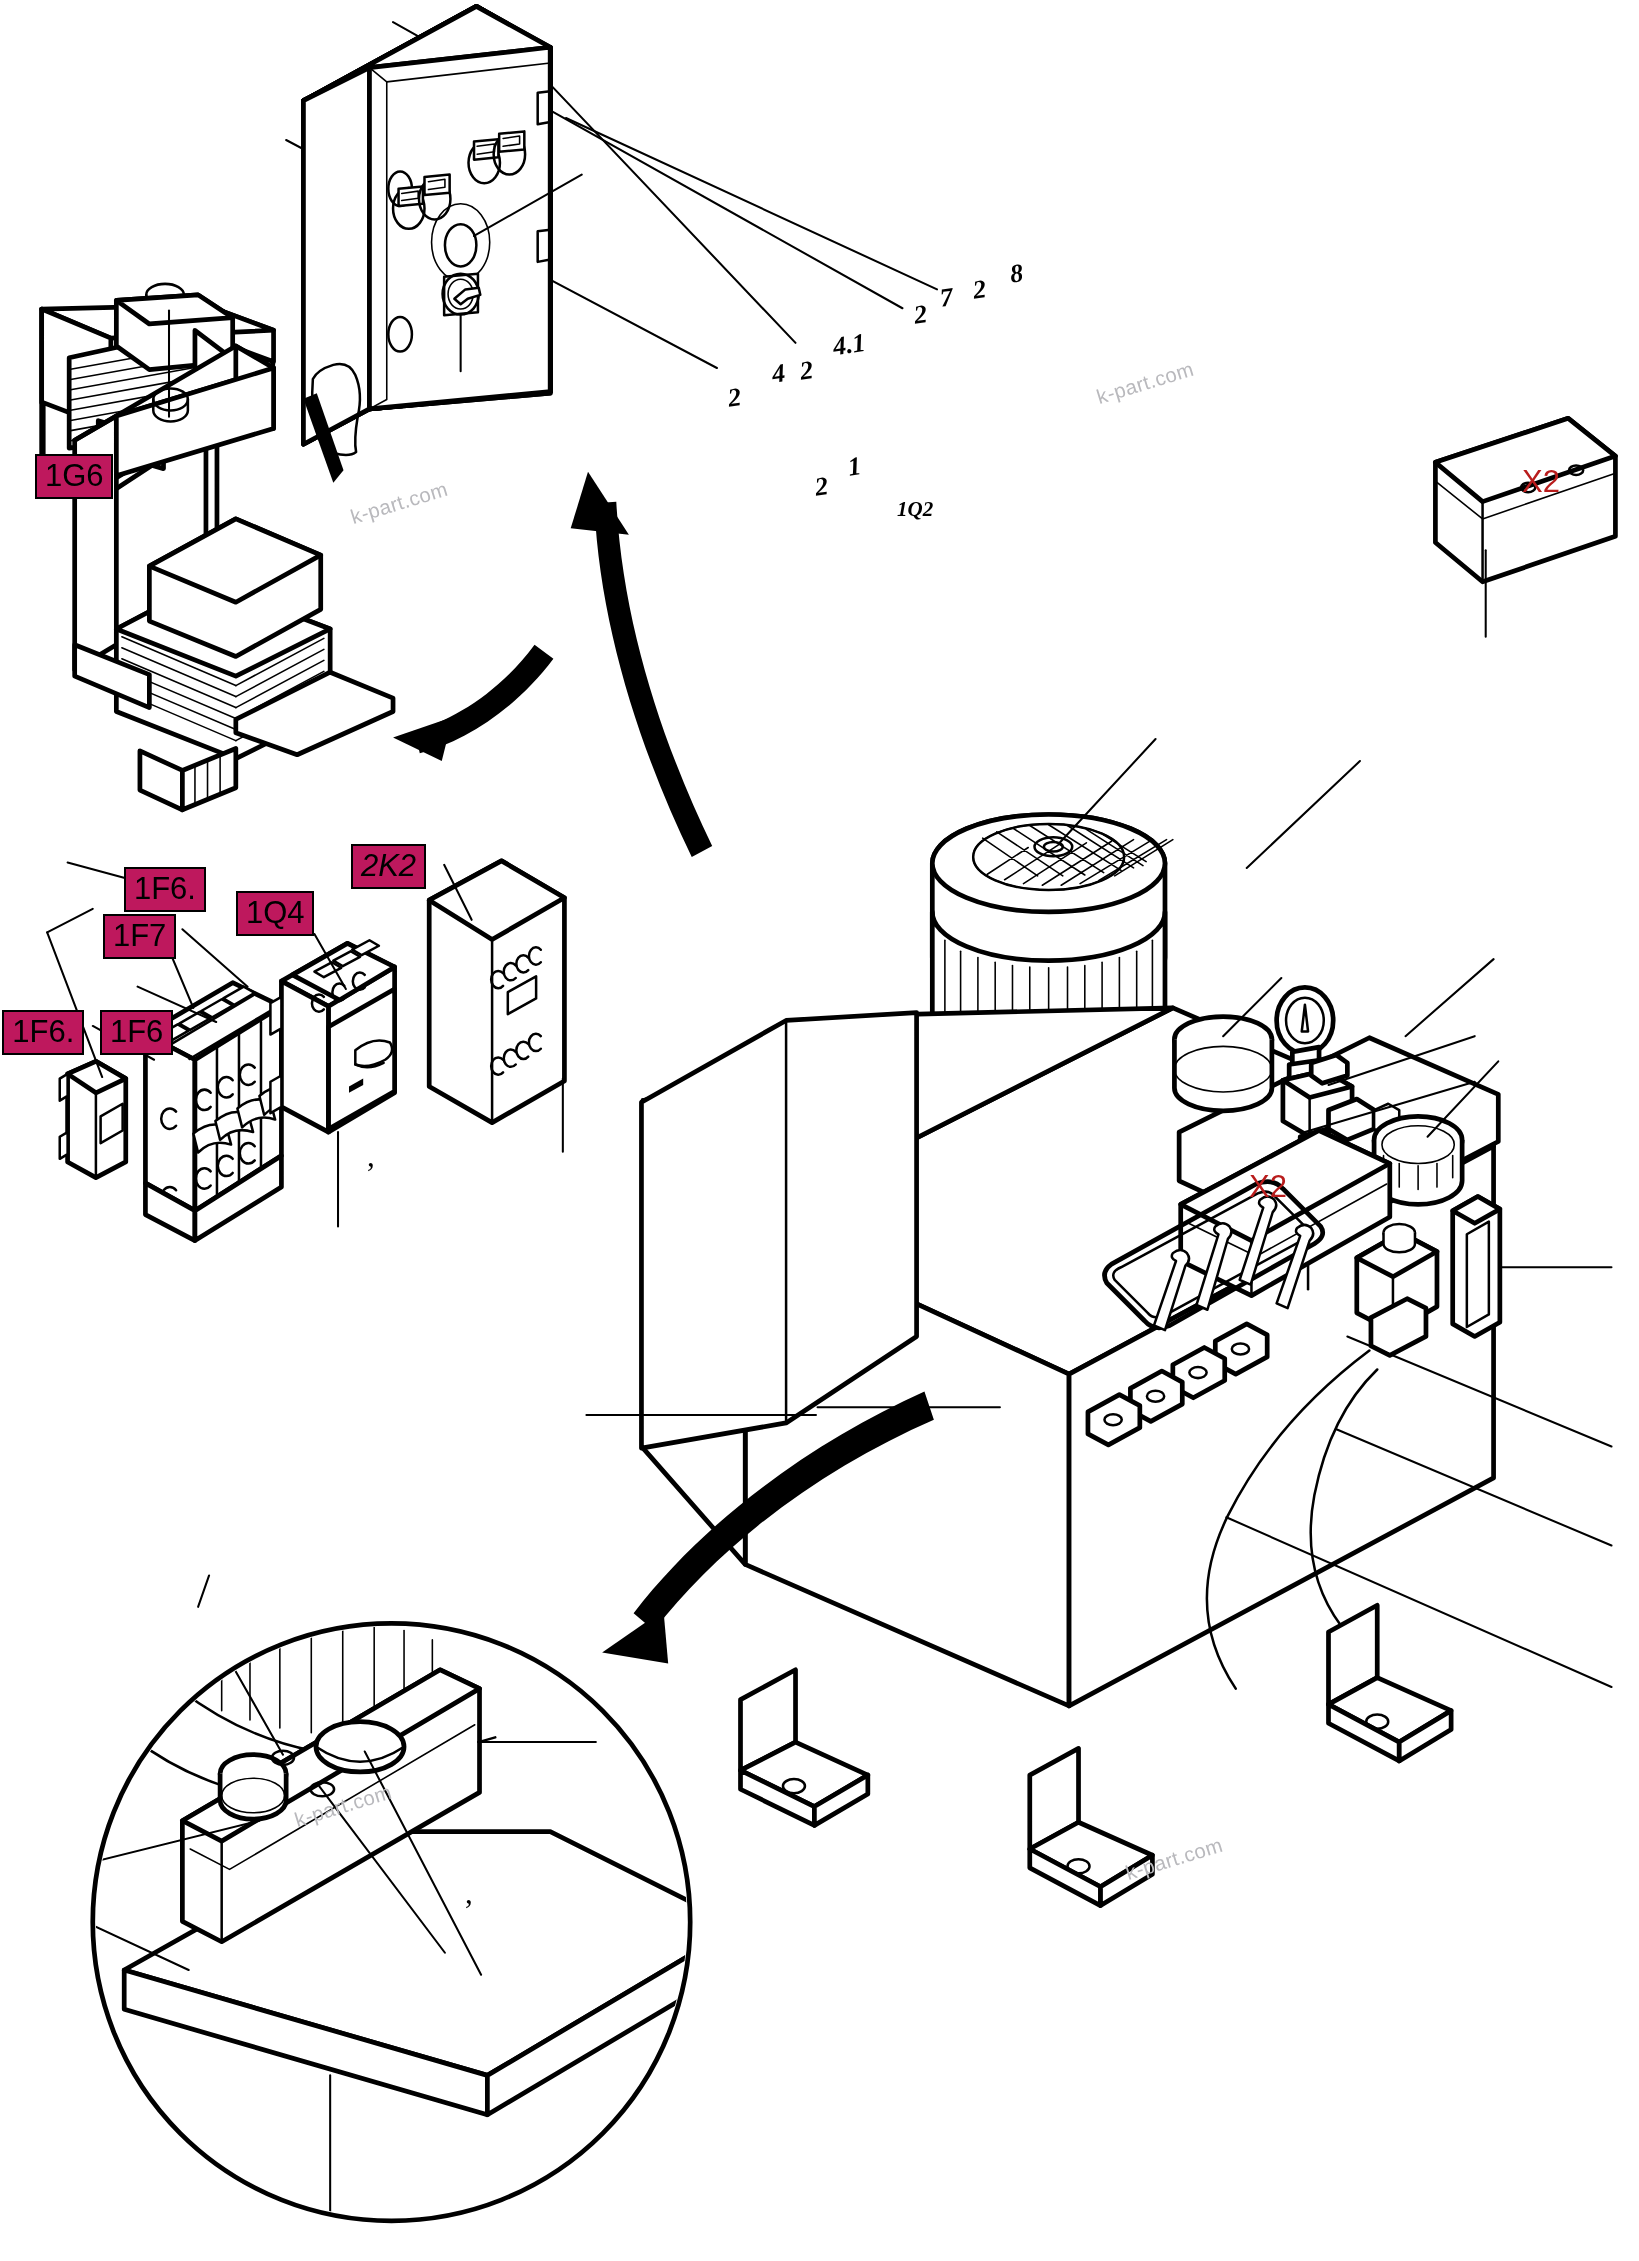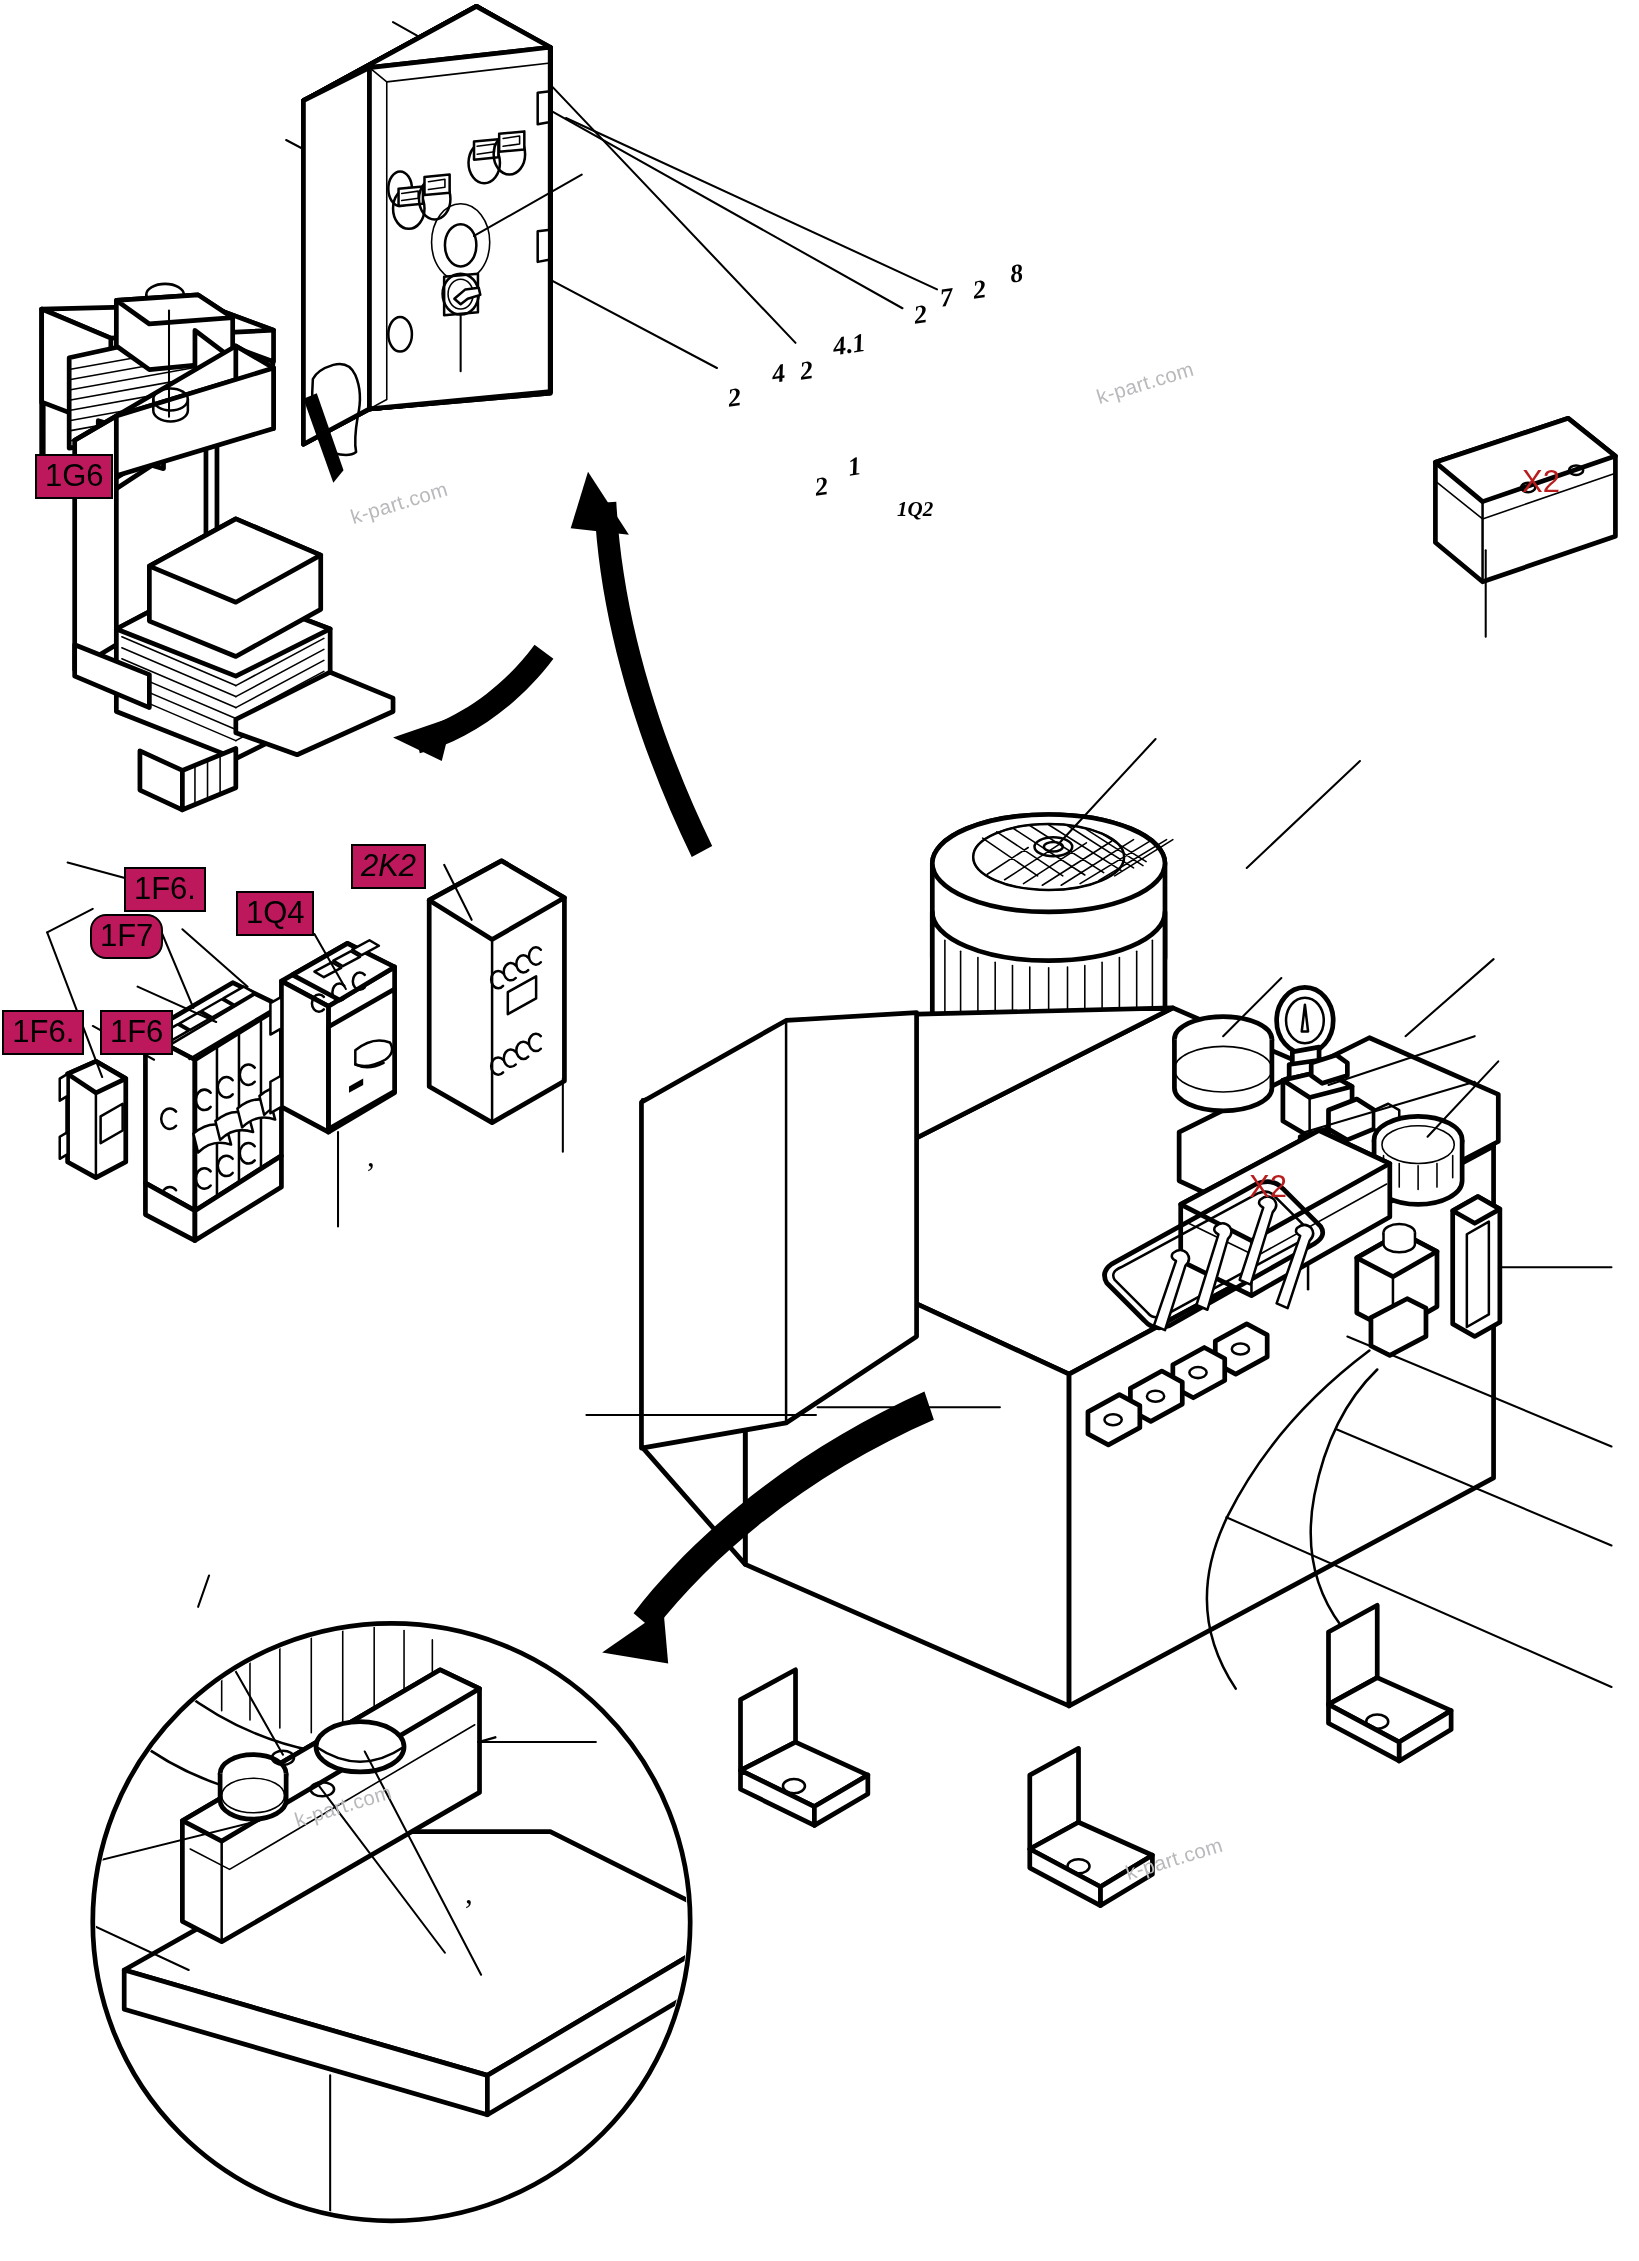--- a/index.html
+++ b/index.html
@@ -617,21 +617,21 @@
   </g>
 
   <g class="ld">
     <line x1="252" y1="2044" x2="266" y2="2004"></line>
   </g>
 
 </svg>
 
 <div class="calloutbox" style="left:35px;top:454px;">1G6</div>
 <div class="calloutbox" style="left:124px;top:867px;">1F6.</div>
-<div class="calloutbox" style="left:90px;top:914px;border-radius:16px;">1F7</div>
+<div class="calloutbox" style="left:103px;top:914px;">1F7</div>
 <div class="calloutbox" style="left:64px;top:1010px;margin-left:36px;">1F6</div>
 <div class="calloutbox" style="left:2.4px;top:1010px;">1F6.</div>
 <div class="calloutbox" style="left:236px;top:891px;">1Q4</div>
 <div class="calloutbox" style="left:351px;top:844px;font-style:italic;">2K2</div>
 
 <div class="panelnum" style="left:897px;top:497px;font-size:21px;">1Q2</div>
 
 <div class="panelnum" style="left:728px;top:383px;transform:rotate(-8deg);">2</div>
 <div class="panelnum" style="left:772px;top:359px;transform:rotate(-8deg);">4</div>
 <div class="panelnum" style="left:800px;top:356px;transform:rotate(-8deg);">2</div>

